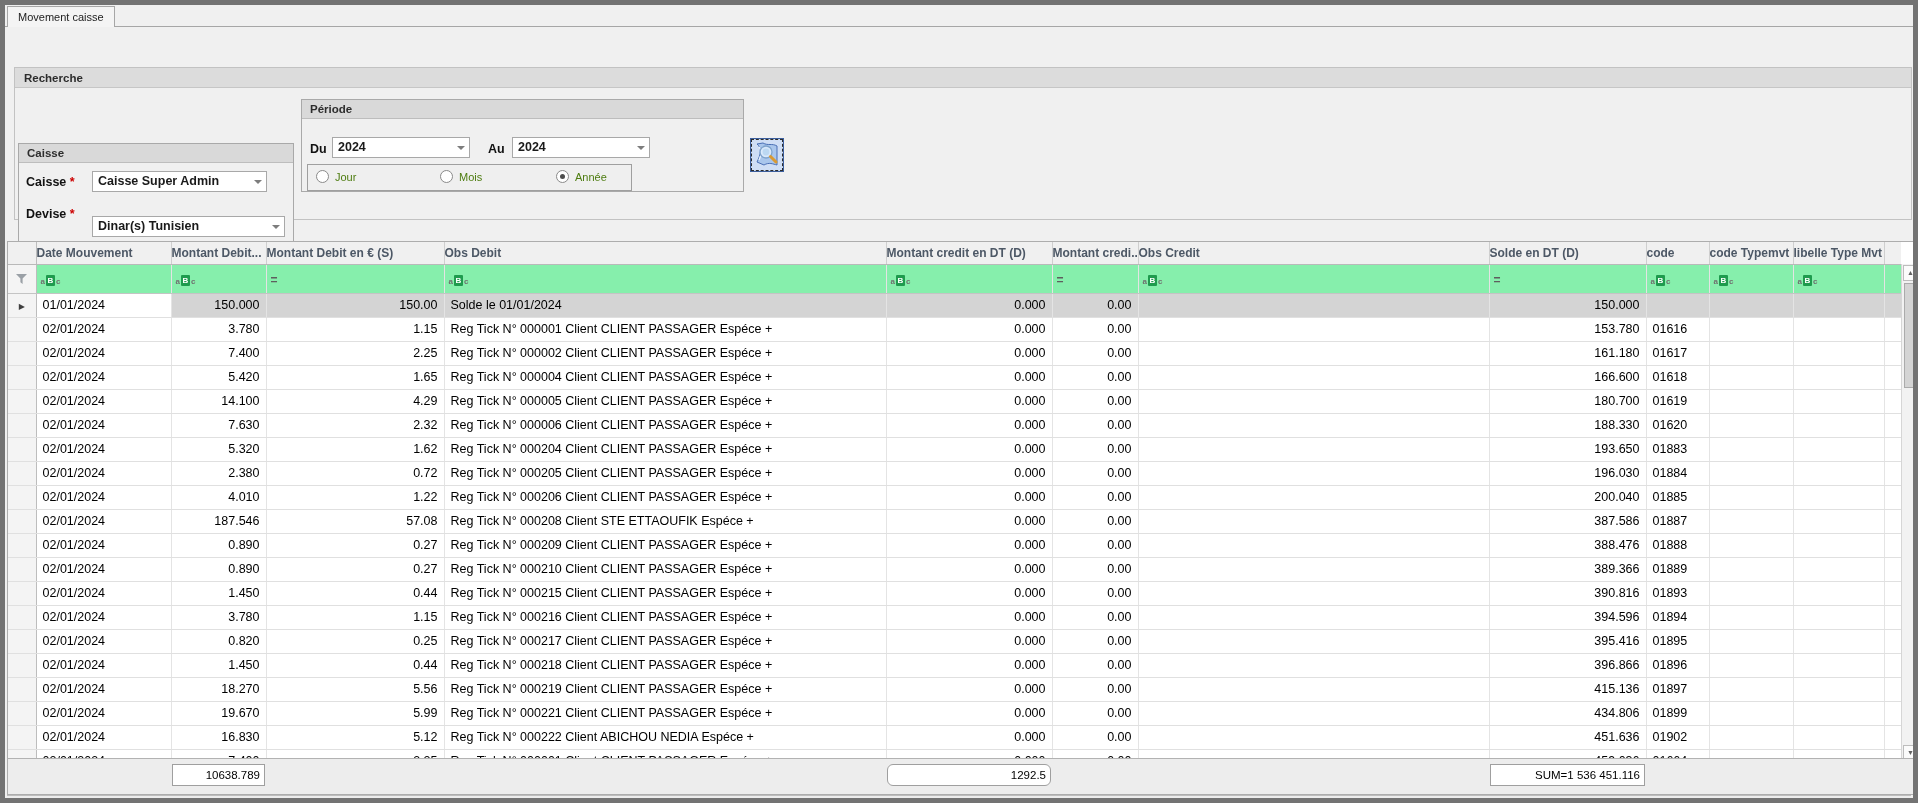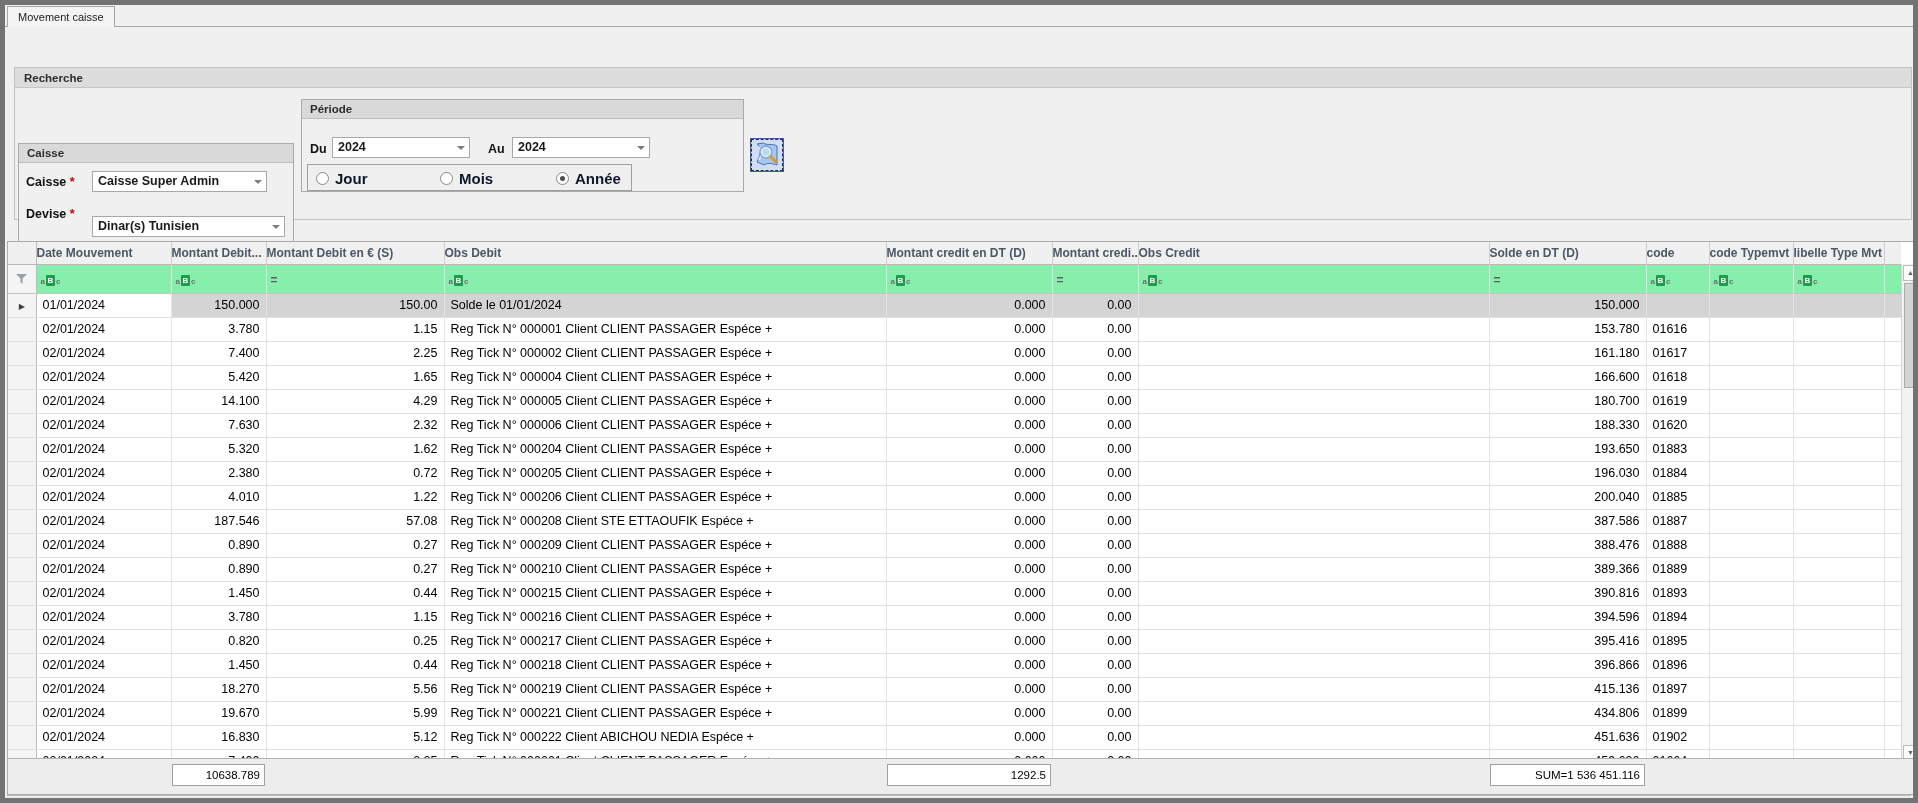--- a/index.html
+++ b/index.html
@@ -48,21 +48,21 @@
     background:#efefef;border:1px solid #9f9f9f;
   }
   .radio{position:absolute;top:5px;display:flex;align-items:center;cursor:default;}
   .radio .dot{
     width:13px;height:13px;border-radius:50%;background:#fff;border:1px solid #8a8a8a;
     display:inline-block;margin-right:6px;position:relative;
   }
   .radio.sel .dot::after{
     content:"";position:absolute;left:3px;top:3px;width:5px;height:5px;border-radius:50%;background:#4c4c4c;
   }
-  .radio .rlabel{font-size:15px;font-weight:700;color:#0f172a;}
+  .radio .rlabel{font-size:11px;font-weight:400;color:#4d7c0f;}
   .search-btn{
     position:absolute;left:745px;top:133px;width:34px;height:34px;
     background:#cfdef5;border:1px solid #3c5f9e;outline:1px dashed #2b2b2b;outline-offset:-2px;
     padding:0;display:flex;align-items:center;justify-content:center;cursor:pointer;
   }
   
   .grid{
     position:absolute;left:2px;top:236px;width:1912px;height:554px;
     background:#fff;border:1px solid #adadad;
   }
@@ -98,21 +98,21 @@
   
   .summary{
     position:absolute;left:0;right:0;bottom:0;height:36px;
     background:#ededed;border-top:1px solid #b2b2b2;
   }
   .sumbox{
     position:absolute;top:5px;height:22px;background:#fff;border:1px solid #9f9f9f;
     font-size:11.5px;line-height:20px;text-align:right;padding:0 4px;color:#000;
   }
   .sb-debit{left:164px;width:93px;}
-  .sb-credit{left:879px;width:164px;}
+  .sb-credit{left:879px;width:164px;border-radius:6px;}
   .sb-solde{left:1482px;width:155px;}
   
   .vscroll{
     position:absolute;top:22px;right:0;width:17px;height:498px;
     background:#f2f2f2;border-left:1px solid #d6d6d6;
   }
   .sb-btn{
     position:absolute;left:1px;width:15px;height:16px;background:#fbfbfb;border:1px solid #bdbdbd;
     font-size:7px;color:#616161;text-align:center;line-height:14px;cursor:pointer;
   }

